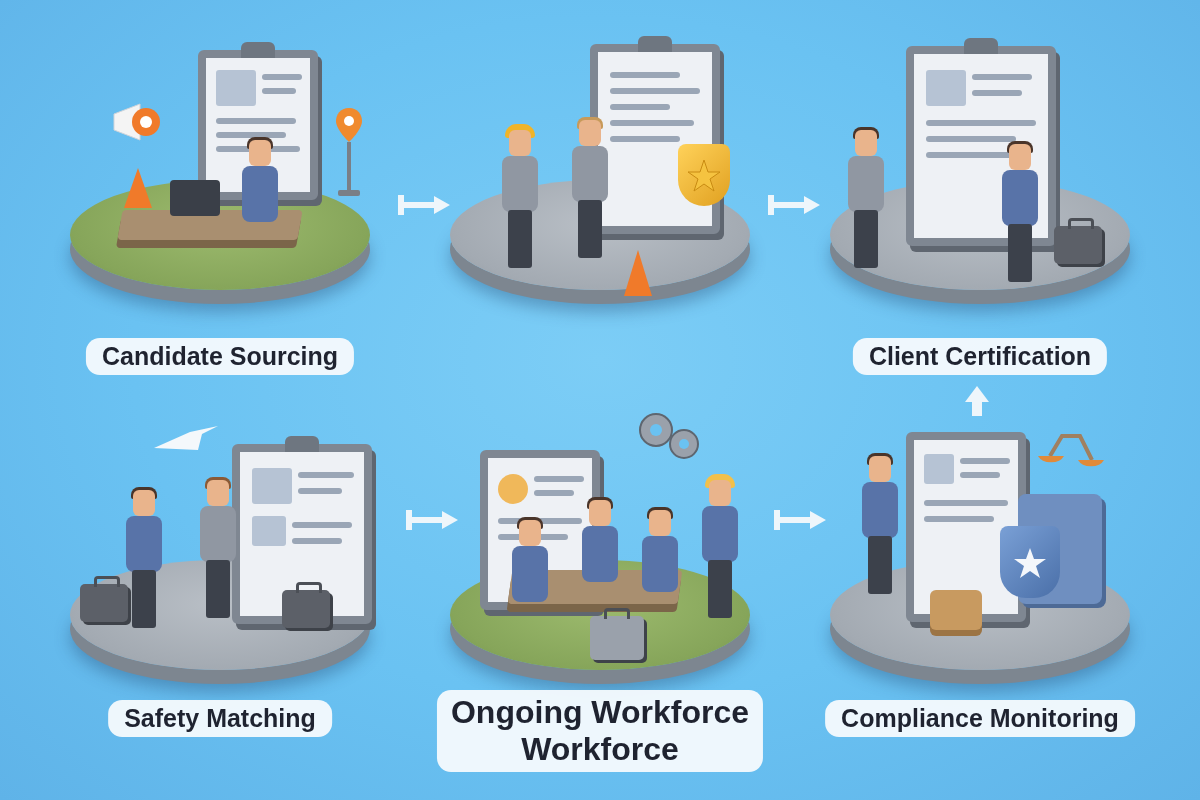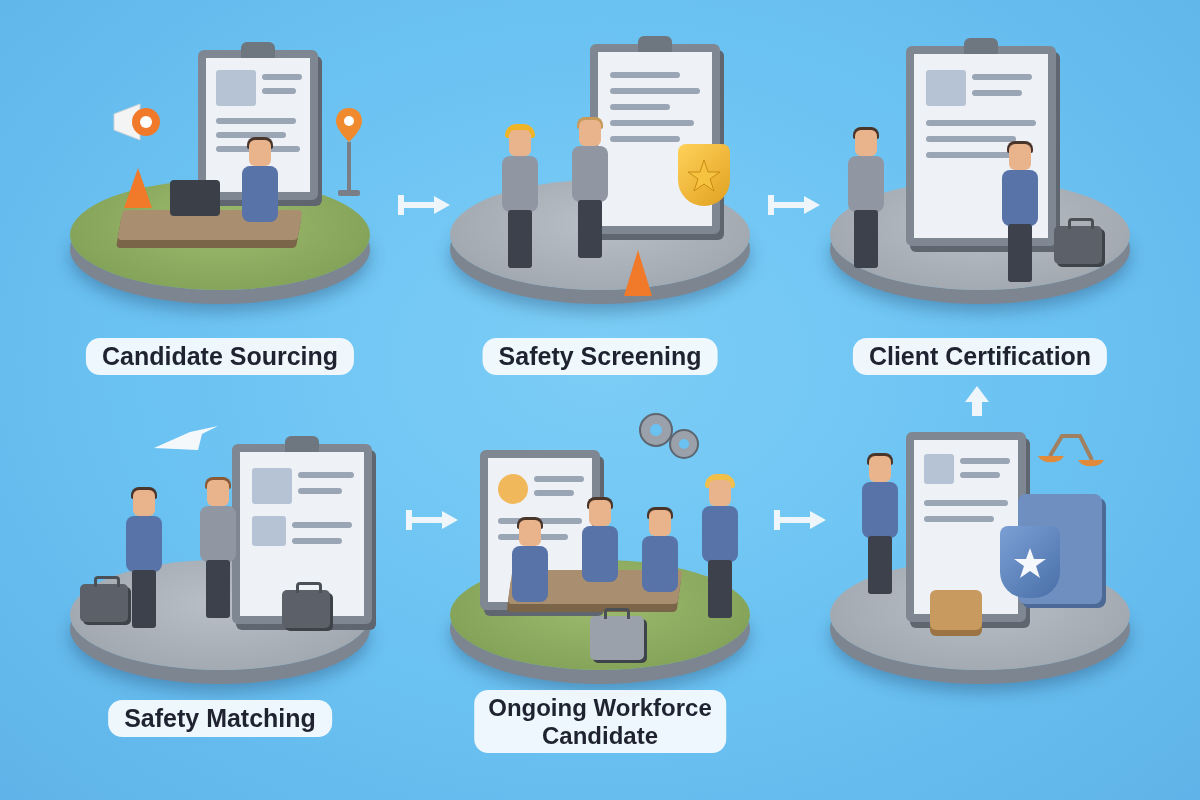--- a/index.html
+++ b/index.html
@@ -109,21 +109,20 @@
         <div class="head"></div>
         <div class="body"></div>
         <div class="legs"></div>
     </div>
     <div class="shield" style="left:248px;top:124px;background:linear-gradient(135deg,#ffd25a,#e0a020)">
       <svg width="52" height="62" viewBox="0 0 52 62">
           <polygon points="26,16 30,28 42,28 32,35 36,47 26,40 16,47 20,35 10,28 22,28" fill="#f5c340" stroke="#c98b12"></polygon>
         </svg>
     </div>
     <div class="cone" style="left:194px;top:230px;border-bottom-width:46px"></div>
-    <div class="label" style="top:318px">Safety Screening</div>
   </div>
 
   <div class="arrow" style="left:766px;top:193px">
     <svg width="56" height="24" viewBox="0 0 56 24">
         <path d="M2 2 H8 V9 H38 V3 L54 12 L38 21 V15 H8 V22 H2 Z" fill="#eef6fb"></path>
       </svg>
   </div>
 
   <div class="step" style="left:810px;top:20px;">
     <div class="platform plat-top plat-gray" style="bottom:30px;width:300px"></div>
@@ -232,23 +231,23 @@
         <div class="head"></div>
         <div class="body"></div>
     </div>
     <div class="person" style="left:270px;top:60px;">
       <div class="helmet" style="background:#f2c04a"></div>
         <div class="head"></div>
         <div class="body"></div>
         <div class="legs"></div>
     </div>
     <div class="case" style="left:160px;top:196px;width:54px;height:44px;background:#9aa1ab"></div>
-    <div class="label" style="top:270px;font-size:24px;padding:4px 14px">
+    <div class="label" style="top:270px;font-size:32px;padding:4px 14px">
       <div>Ongoing Workforce</div>
-      <div>Candidate</div>
+      <div>Workforce</div>
     </div>
   </div>
 
   <div class="arrow" style="left:772px;top:508px">
     <svg width="56" height="24" viewBox="0 0 56 24">
         <path d="M2 2 H8 V9 H38 V3 L54 12 L38 21 V15 H8 V22 H2 Z" fill="#eef6fb"></path>
       </svg>
   </div>
 
   <div class="step" style="left:810px;top:420px;">
@@ -273,15 +272,16 @@
           <path d="M42 30 H68 A14 10 0 0 1 42 30Z" fill="#e08a3a"></path>
         </svg>
     </div>
     <div class="icon" style="left:208px;top:74px;width:84px;height:110px;background:#6f8fc0;border-radius:8px;box-shadow:4px 4px 0 #4d6a96"></div>
     <div class="shield" style="left:190px;top:106px;width:60px;height:72px;background:linear-gradient(135deg,#7aa0d6,#4a6fa8)">
       <svg width="60" height="72" viewBox="0 0 60 72">
           <polygon points="30,22 34,33 46,33 36,40 40,52 30,45 20,52 24,40 14,33 26,33" fill="#f4f7fb"></polygon>
         </svg>
     </div>
     <div class="icon" style="left:120px;top:170px;width:52px;height:40px;background:#c89a60;border-radius:6px;box-shadow:0 6px 0 #9c7444"></div>
+    <div class="label" style="top:280px">Compliance Monitoring</div>
   </div>
 
 </div>
 
 </body></html>

